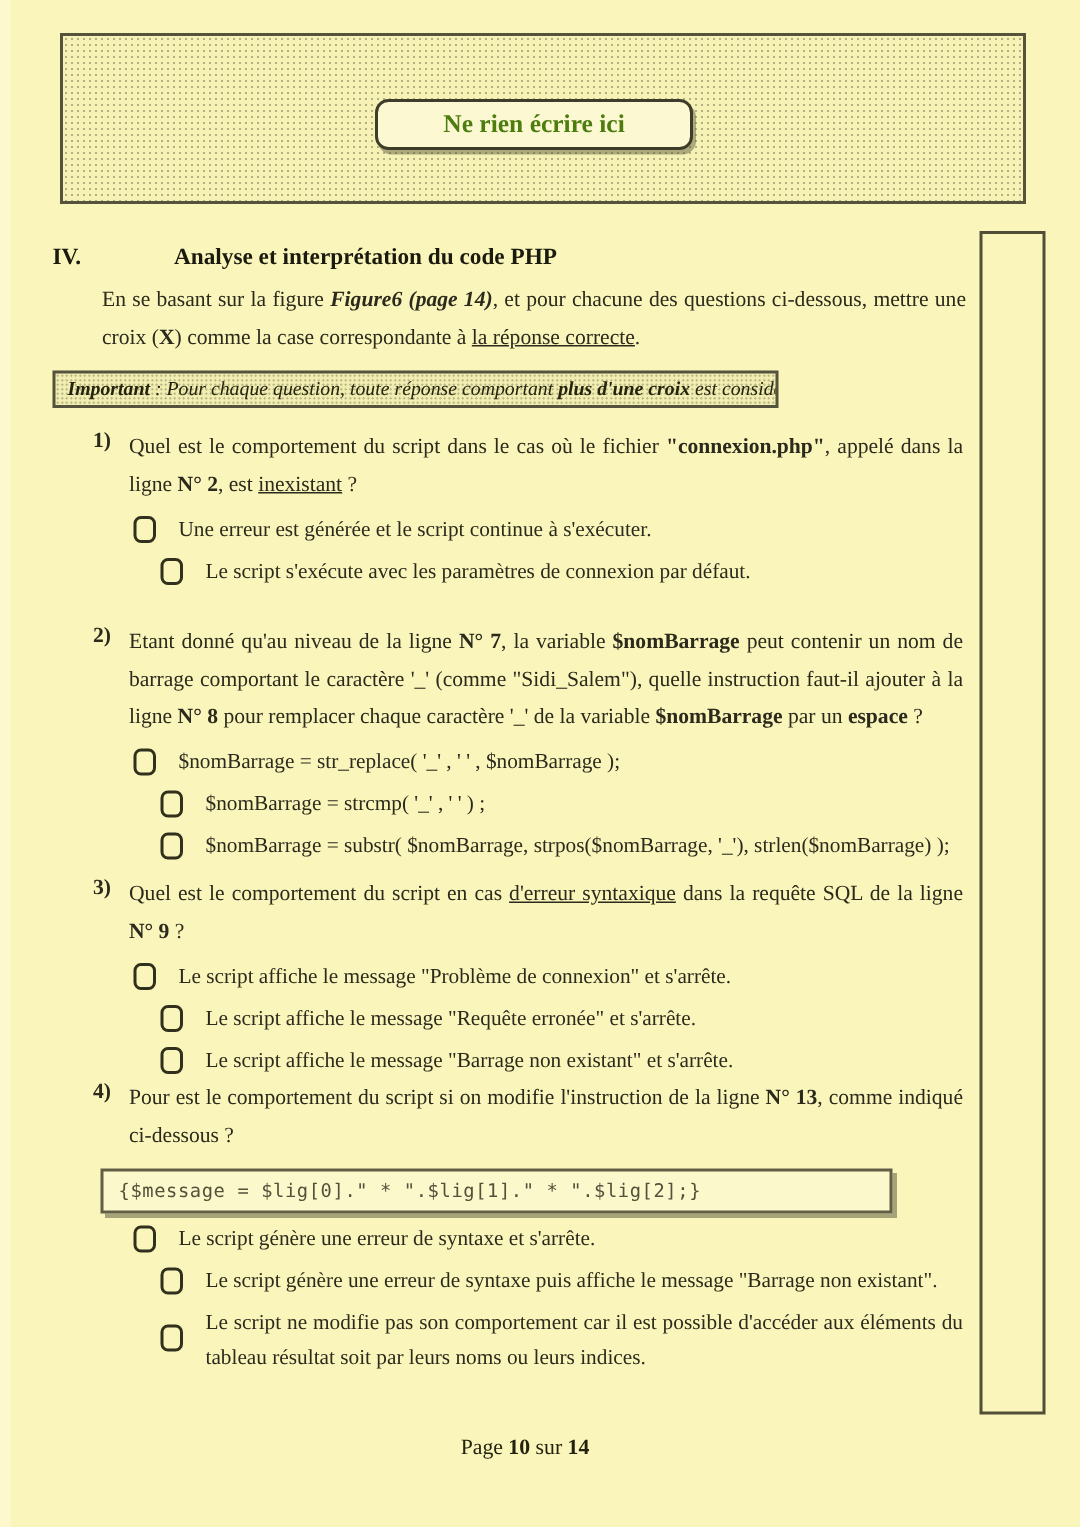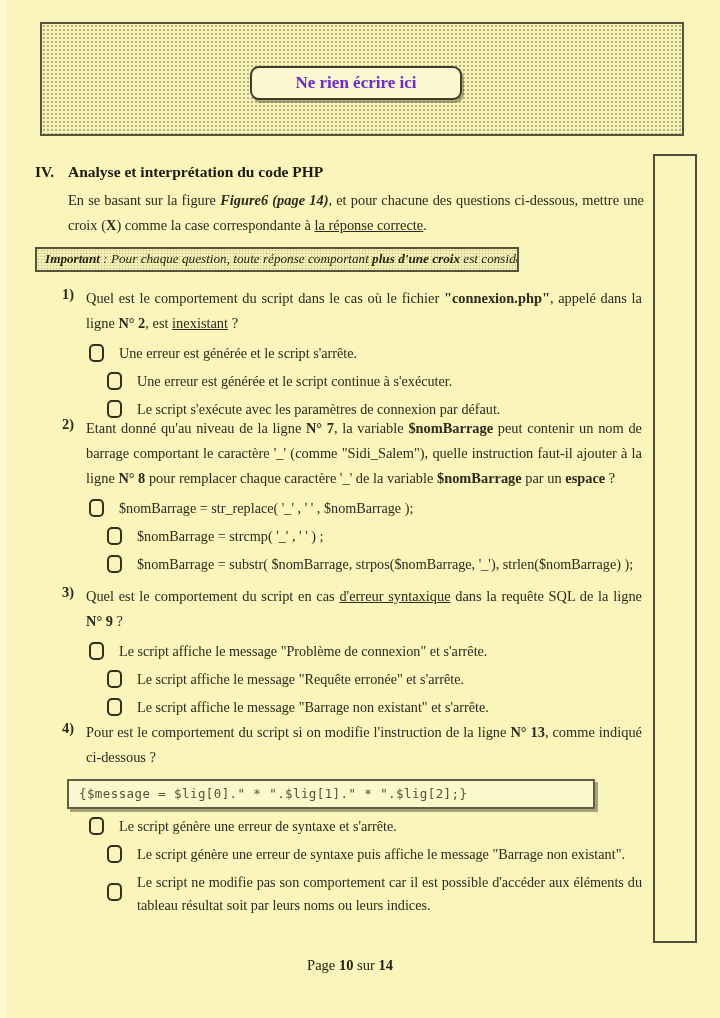--- a/index.html
+++ b/index.html
@@ -26,32 +26,32 @@
     background-color:#f6f2b6;
     background-image:radial-gradient(rgba(125,123,82,.55) .8px, rgba(0,0,0,0) .95px);
     background-size:4px 4px;
   }
   .dnw{
     position:absolute; left:208px; top:42px; width:212px; height:34px;
     border:2px solid #3e3d2b; border-radius:9px;
     background:#fcf9d2;
     box-shadow:2px 3px 0 rgba(82,80,55,.45);
     display:flex; align-items:center; justify-content:center;
-    font-weight:bold; font-size:17px; color:#6d28d9;
+    font-weight:bold; font-size:17px; color:#4d7c0f;
   }
 
   
   .right-rect{
     position:absolute; left:653px; top:154px; width:44px; height:789px;
     border:2px solid #504e37;
   }
 
   
   .content{ position:absolute; left:35px; top:163px; width:612px; }
-  .sec-head{ display:flex; font-weight:bold; font-size:15.5px; color:#1b1a0e; }
+  .sec-head{ display:flex; font-weight:bold; font-size:15.5px; color:#1b1a0e;gap:48px; }
   .sec-head .sec-num{ width:33px; }
   .intro{
     margin:7px 0 0 33px; width:576px;
     text-align:justify; font-size:14.4px; line-height:24.5px;
   }
   .important{
     margin-top:10px; width:484px;
     border:2px solid #55533b;
     background-color:#f2eeb2;
     background-image:radial-gradient(rgba(125,123,82,.5) .7px, rgba(0,0,0,0) .85px);
@@ -111,24 +111,20 @@
 
   <div class="intro"><span>En se basant sur la figure </span><span class="b i">Figure6 (page 14)</span><span>, et pour chacune des questions ci-dessous, mettre une croix (</span><span class="b">X</span><span>) comme la case correspondante à </span><span class="u">la réponse correcte</span><span>.</span></div>
 
   <div class="important"><span class="b i">Important</span><span class="i"> : Pour chaque question, toute réponse comportant </span><span class="b i">plus d'une croix</span><span class="i"> est considérée </span><span class="b i">erronée</span><span class="i">.</span></div>
 
   <div class="q q1">
     <span class="q-num">1)</span>
     <div class="q-text"><span>Quel est le comportement du script dans le cas où le fichier </span><span class="b">"connexion.php"</span><span>, appelé dans la ligne </span><span class="b">N° 2</span><span>, est </span><span class="u">inexistant</span><span> ?</span></div>
     <div class="opt">
       <span class="cbox"></span>
-      <div class="otext"><span>Une erreur est générée et le script s'arrête.</span></div>
-    </div>
-    <div class="opt">
-      <span class="cbox"></span>
       <div class="otext"><span>Une erreur est générée et le script continue à s'exécuter.</span></div>
     </div>
     <div class="opt">
       <span class="cbox"></span>
       <div class="otext"><span>Le script s'exécute avec les paramètres de connexion par défaut.</span></div>
     </div>
   </div>
 
   <div class="q q2">
     <span class="q-num">2)</span>

